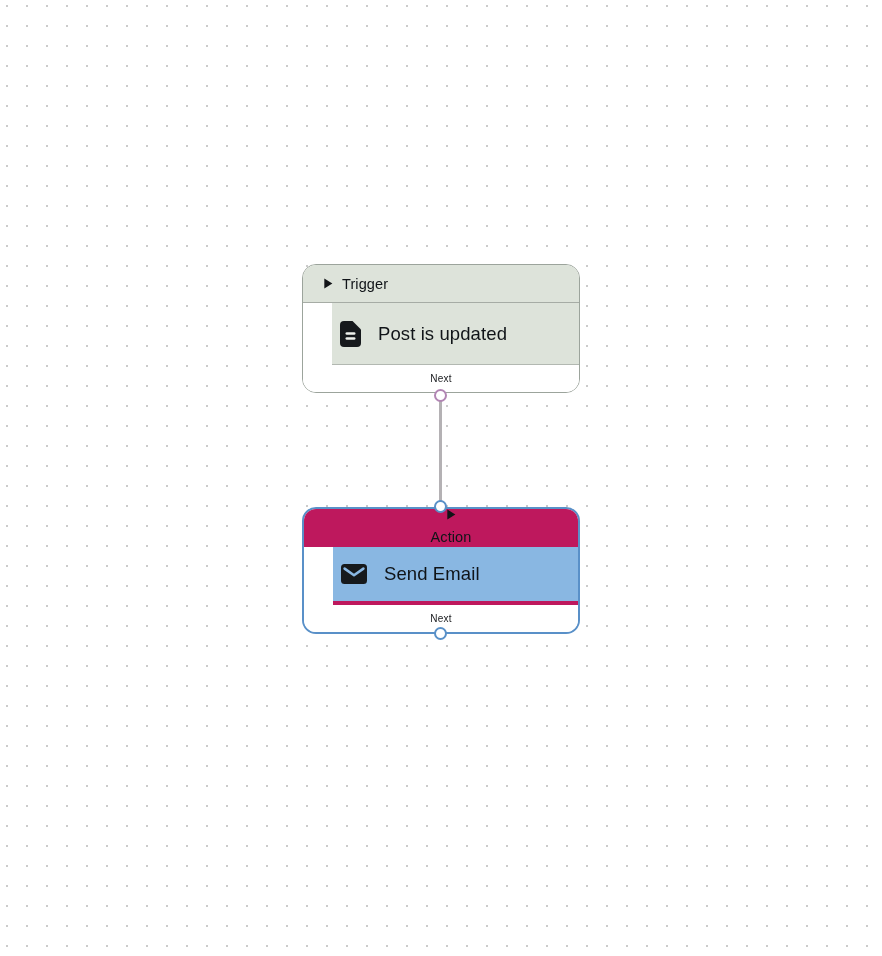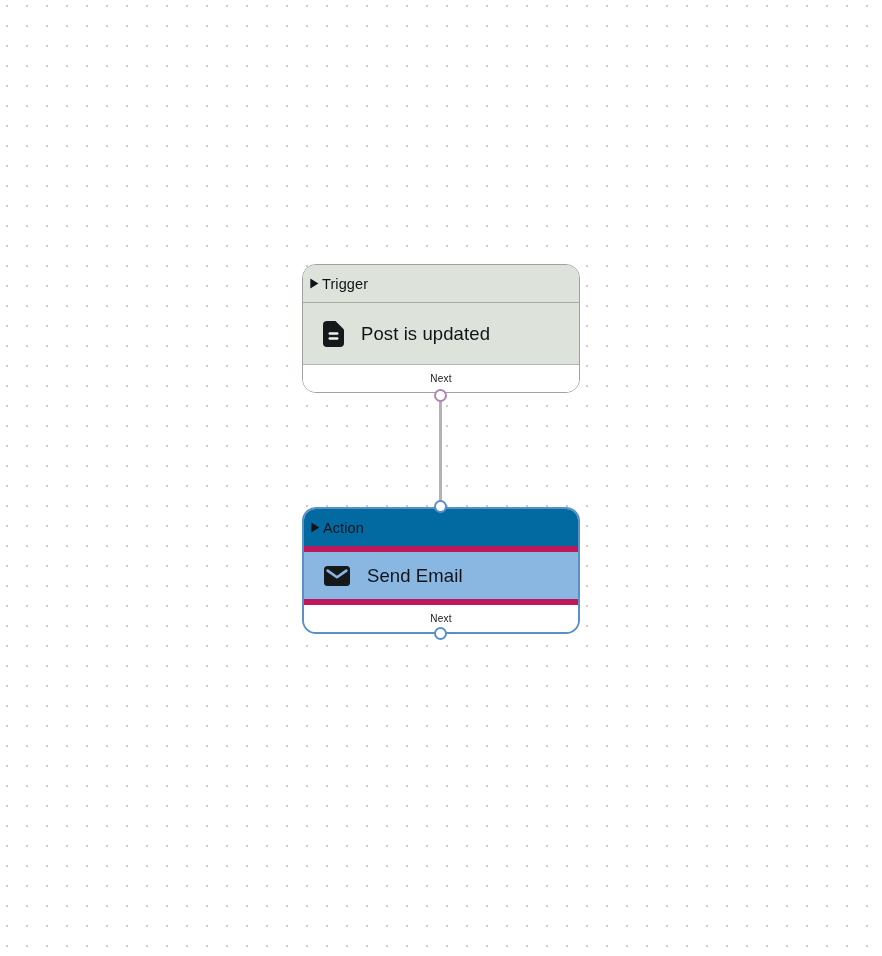--- a/index.html
+++ b/index.html
@@ -72,53 +72,55 @@
   .node-action {
     left: 302px;
     top: 507px;
     height: 127px;
     border: 2px solid #5990c8;
   }
 
   .node-header {
     display: flex;
     align-items: center;
-    gap: 3px;
-    padding-left: 6px;
+    gap: 9px;
+    padding-left: 20px;
     flex: 0 0 37px;
   }
   .node-trigger .node-header {
     background: #dde3da;
     border-bottom: 1px solid #a6aca5;
   }
   .node-action .node-header {
-    background: #0369a1;
-    border-bottom: 6px solid #be185d;
+    background: #be185d;
+    border-bottom: 1px solid #be185d;
+    flex-direction: column;
   }
 
   .node-type-label {
     font-size: 14.5px;
     color: #101418;
     letter-spacing: 0.1px;
   }
 
   .node-body {
     display: flex;
     align-items: center;
     gap: 17px;
-    padding-left: 20px;
+    padding-left: 8px;
     flex: 1 1 auto;
+    margin-left: 29px;
   }
   .node-trigger .node-body {
     background: #dde3da;
     border-bottom: 1px solid #b2b8b1;
   }
   .node-action .node-body {
     background: #89b7e2;
-    border-bottom: 6px solid #be185d;
+    border-bottom: 4px solid #be185d;
   }
 
   .node-title {
     font-size: 18.5px;
     color: #101418;
     letter-spacing: 0.1px;
   }
 
   .node-footer {
     flex: 0 0 27px;

